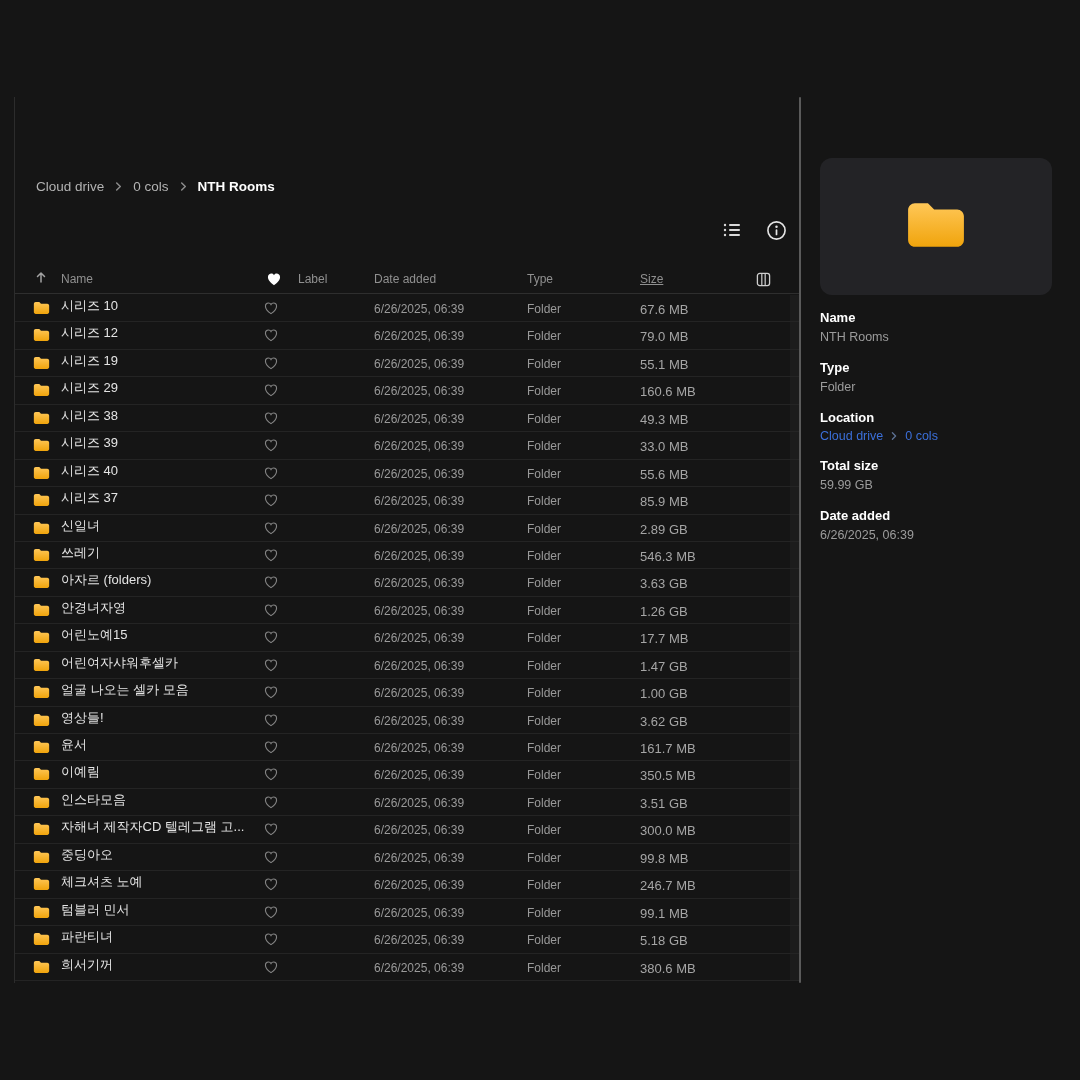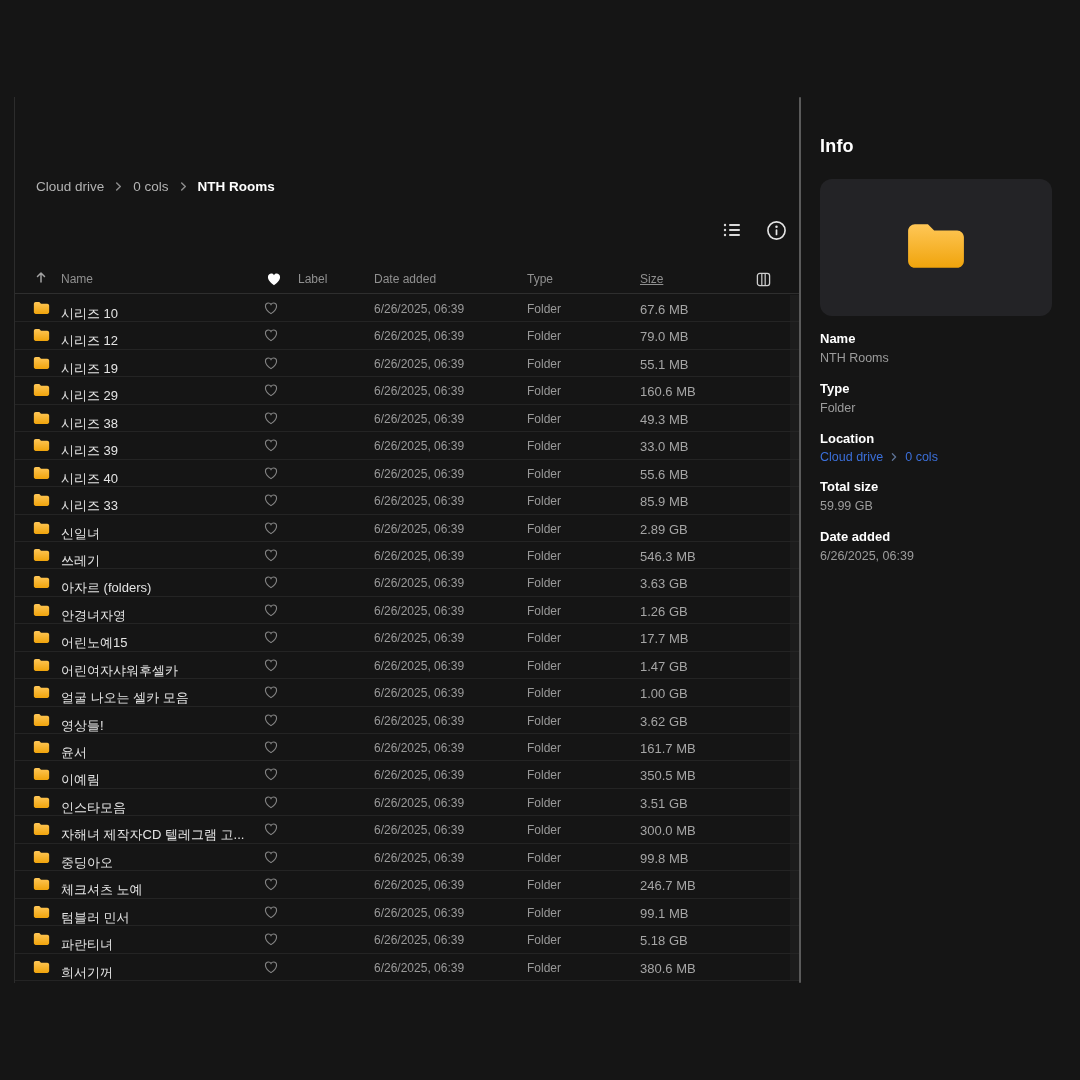--- a/index.html
+++ b/index.html
@@ -34,21 +34,21 @@
   .h-label  { left:283px; }
   .h-date   { left:359px; }
   .h-type   { left:512px; }
   .h-size   { left:625px;text-decoration:underline; }
   .h-cols   { left:741px; top:4px !important; }
 
   
   .rows { position:absolute; left:15px; top:295px; width:784px; }
   .row { position:relative; height:27.45px; border-bottom:1px solid #242424; cursor:pointer; }
   .row .cell-icon  { position:absolute; left:18px; top:6px; }
-  .row .cell-name  { position:absolute; left:46px; top:10px; font-size:13px; color:#e4e4e4; white-space:nowrap; max-width:200px; overflow:hidden; }
+  .row .cell-name  { position:absolute; left:46px; top:2px; font-size:13px; color:#e4e4e4; white-space:nowrap; max-width:200px; overflow:hidden; }
   .row .cell-heart { position:absolute; left:249px; top:6px; }
   .row .cell-date  { position:absolute; left:359px; top:7px; font-size:12px; color:#9a9a9a; }
   .row .cell-type  { position:absolute; left:512px; top:7px; font-size:12px; color:#9a9a9a; }
   .row .cell-size  { position:absolute; left:625px; top:7px; font-size:13px; color:#a5a5a5; }
 
   
   .info-panel { position:absolute; left:820px; top:136px; width:232px; }
   .info-title { font-size:18px; font-weight:700; color:#ffffff; letter-spacing:.2px; }
   .info-card  { margin-top:22px; width:232px; height:137px; background:#232326; border-radius:12px; display:flex; align-items:center; justify-content:center; }
   .info-fields { margin-top:15px; }
@@ -255,21 +255,21 @@
     <span class="cell-type">Folder</span>
     <span class="cell-size">55.6 MB</span>
   </div>
 
   <div class="row">
     <span class="cell-icon">
       <svg width="17" height="14" viewBox="0 0 20 16">
         <path d="M1 3.2 C1 2 2 1 3.2 1 H7.4 L9.4 3 H16.8 C18 3 19 4 19 5.2 V12.8 C19 14 18 15 16.8 15 H3.2 C2 15 1 14 1 12.8 Z" fill="url(#foldGrad)"></path>
       </svg>
     </span>
-    <span class="cell-name">시리즈 33</span>
+    <span class="cell-name">시리즈 37</span>
     <span class="cell-heart">
       <svg width="14" height="13" viewBox="0 0 16 15">
           <path d="M8 13.4 C8 13.4 1.6 9.2 1.6 4.9 C1.6 2.5 3.4 1.2 5.1 1.2 C6.4 1.2 7.5 2 8 3 C8.5 2 9.6 1.2 10.9 1.2 C12.6 1.2 14.4 2.5 14.4 4.9 C14.4 9.2 8 13.4 8 13.4 Z" fill="none" stroke="#848484" stroke-width="1.3"></path>
         </svg>
     </span>
     <span class="cell-date">6/26/2025, 06:39</span>
     <span class="cell-type">Folder</span>
     <span class="cell-size">85.9 MB</span>
   </div>
 
@@ -557,21 +557,20 @@
           <path d="M8 13.4 C8 13.4 1.6 9.2 1.6 4.9 C1.6 2.5 3.4 1.2 5.1 1.2 C6.4 1.2 7.5 2 8 3 C8.5 2 9.6 1.2 10.9 1.2 C12.6 1.2 14.4 2.5 14.4 4.9 C14.4 9.2 8 13.4 8 13.4 Z" fill="none" stroke="#848484" stroke-width="1.3"></path>
         </svg>
     </span>
     <span class="cell-date">6/26/2025, 06:39</span>
     <span class="cell-type">Folder</span>
     <span class="cell-size">380.6 MB</span>
   </div>
 </div>
 
 <div class="info-panel">
-  <div class="info-title">Info</div>
   <div class="info-card">
     <span>
       <svg width="62" height="50" viewBox="0 0 20 16">
         <path d="M1 3.2 C1 2 2 1 3.2 1 H7.4 L9.4 3 H16.8 C18 3 19 4 19 5.2 V12.8 C19 14 18 15 16.8 15 H3.2 C2 15 1 14 1 12.8 Z" fill="url(#foldGrad)"></path>
       </svg>
     </span>
   </div>
   <div class="info-fields">
     <div class="field">
       <div class="field-label">Name</div>

